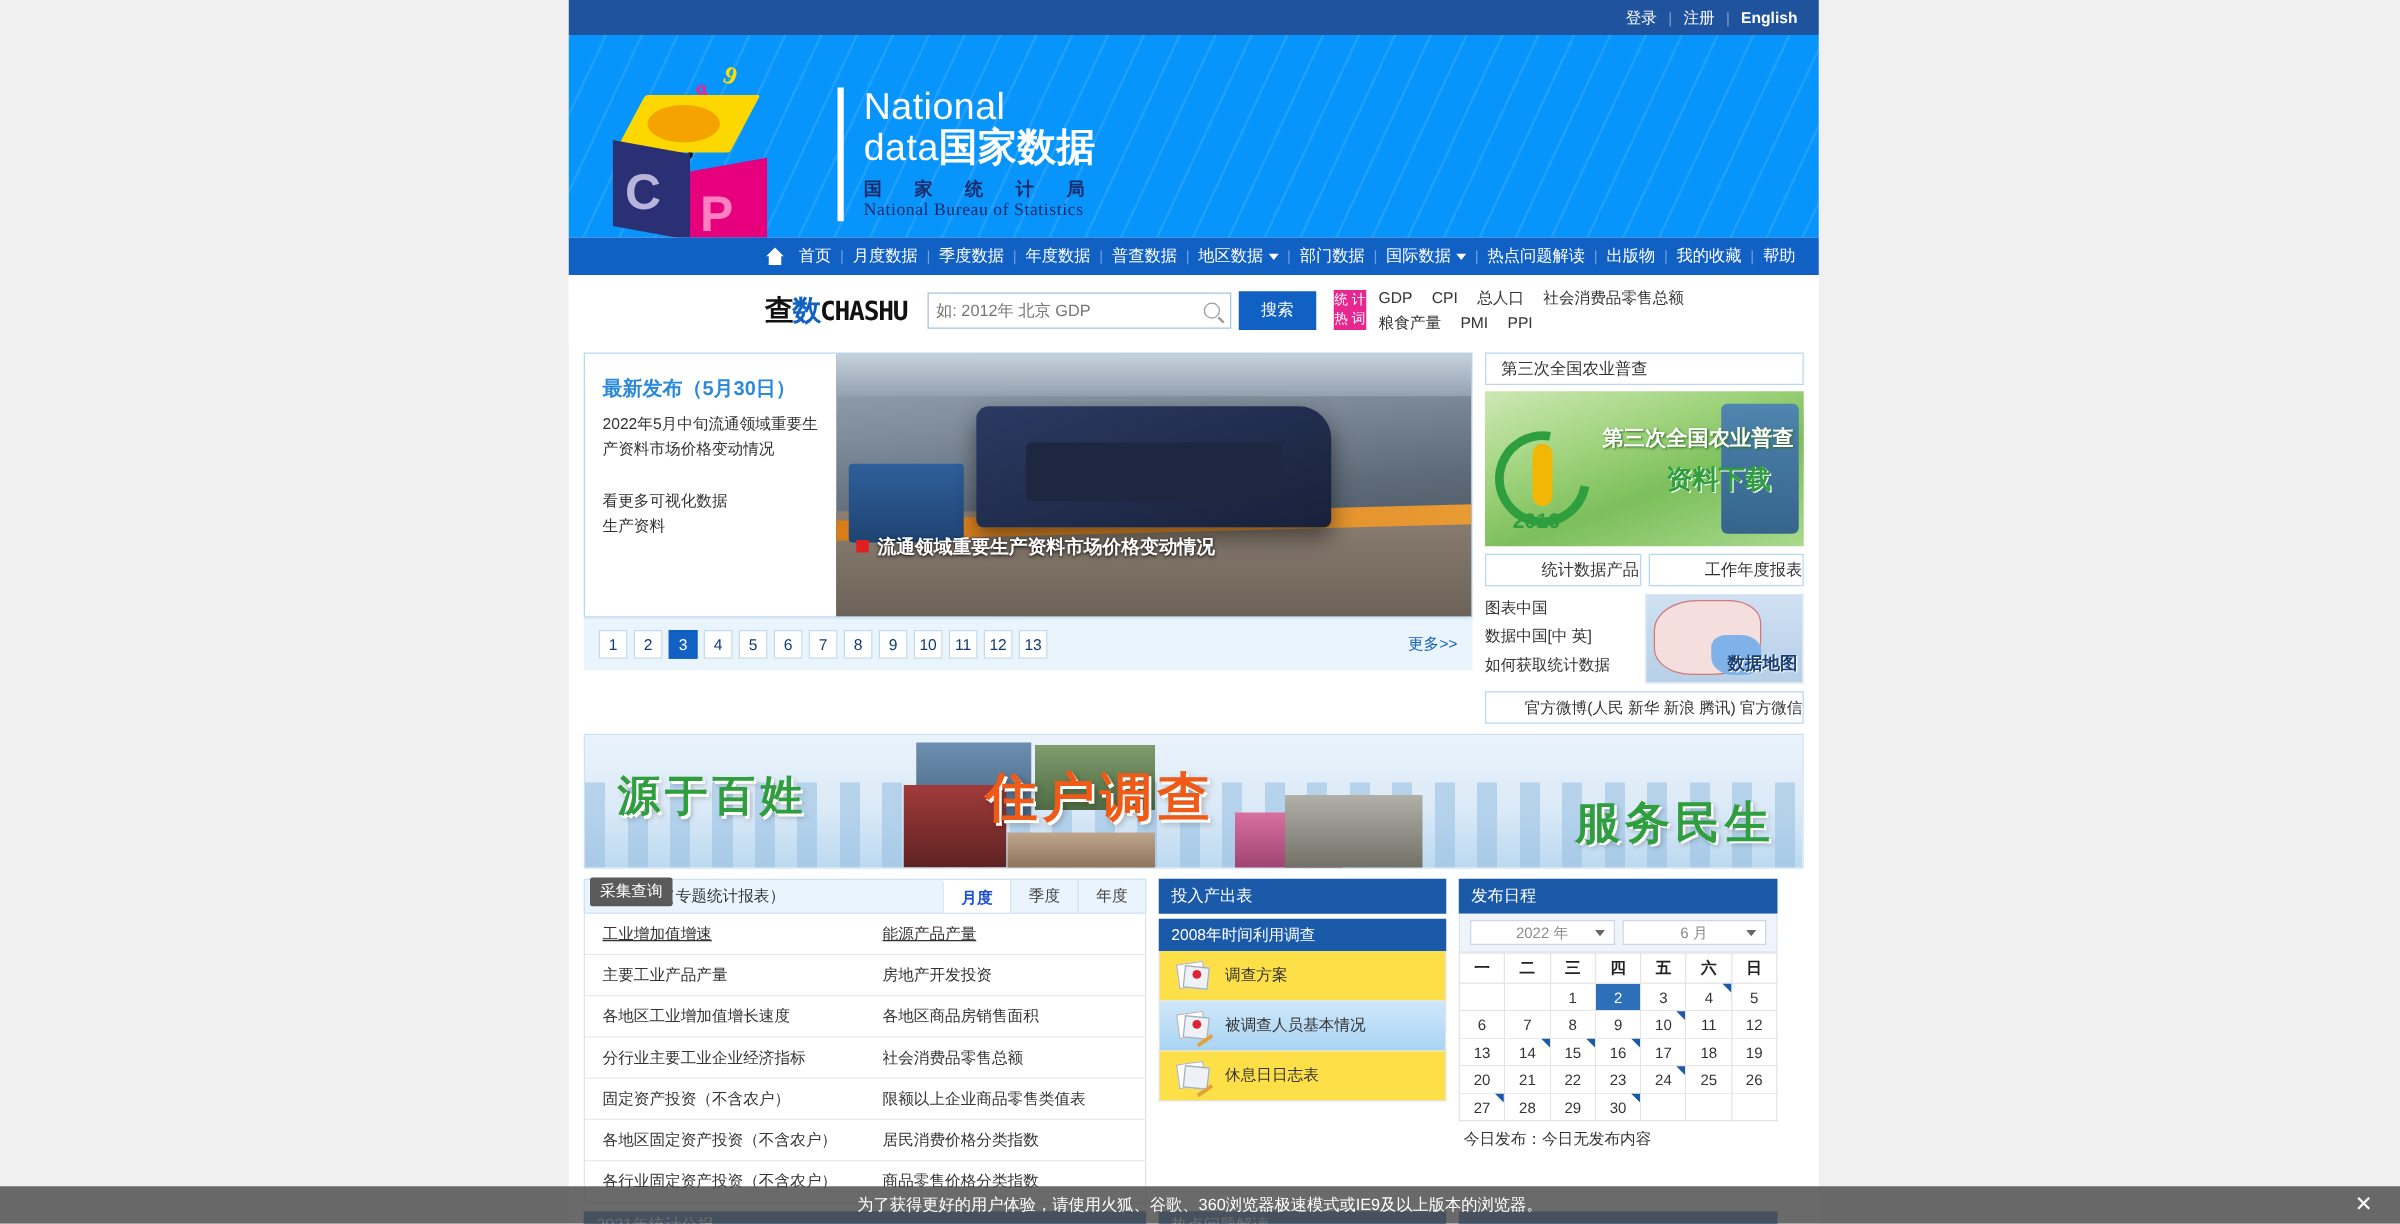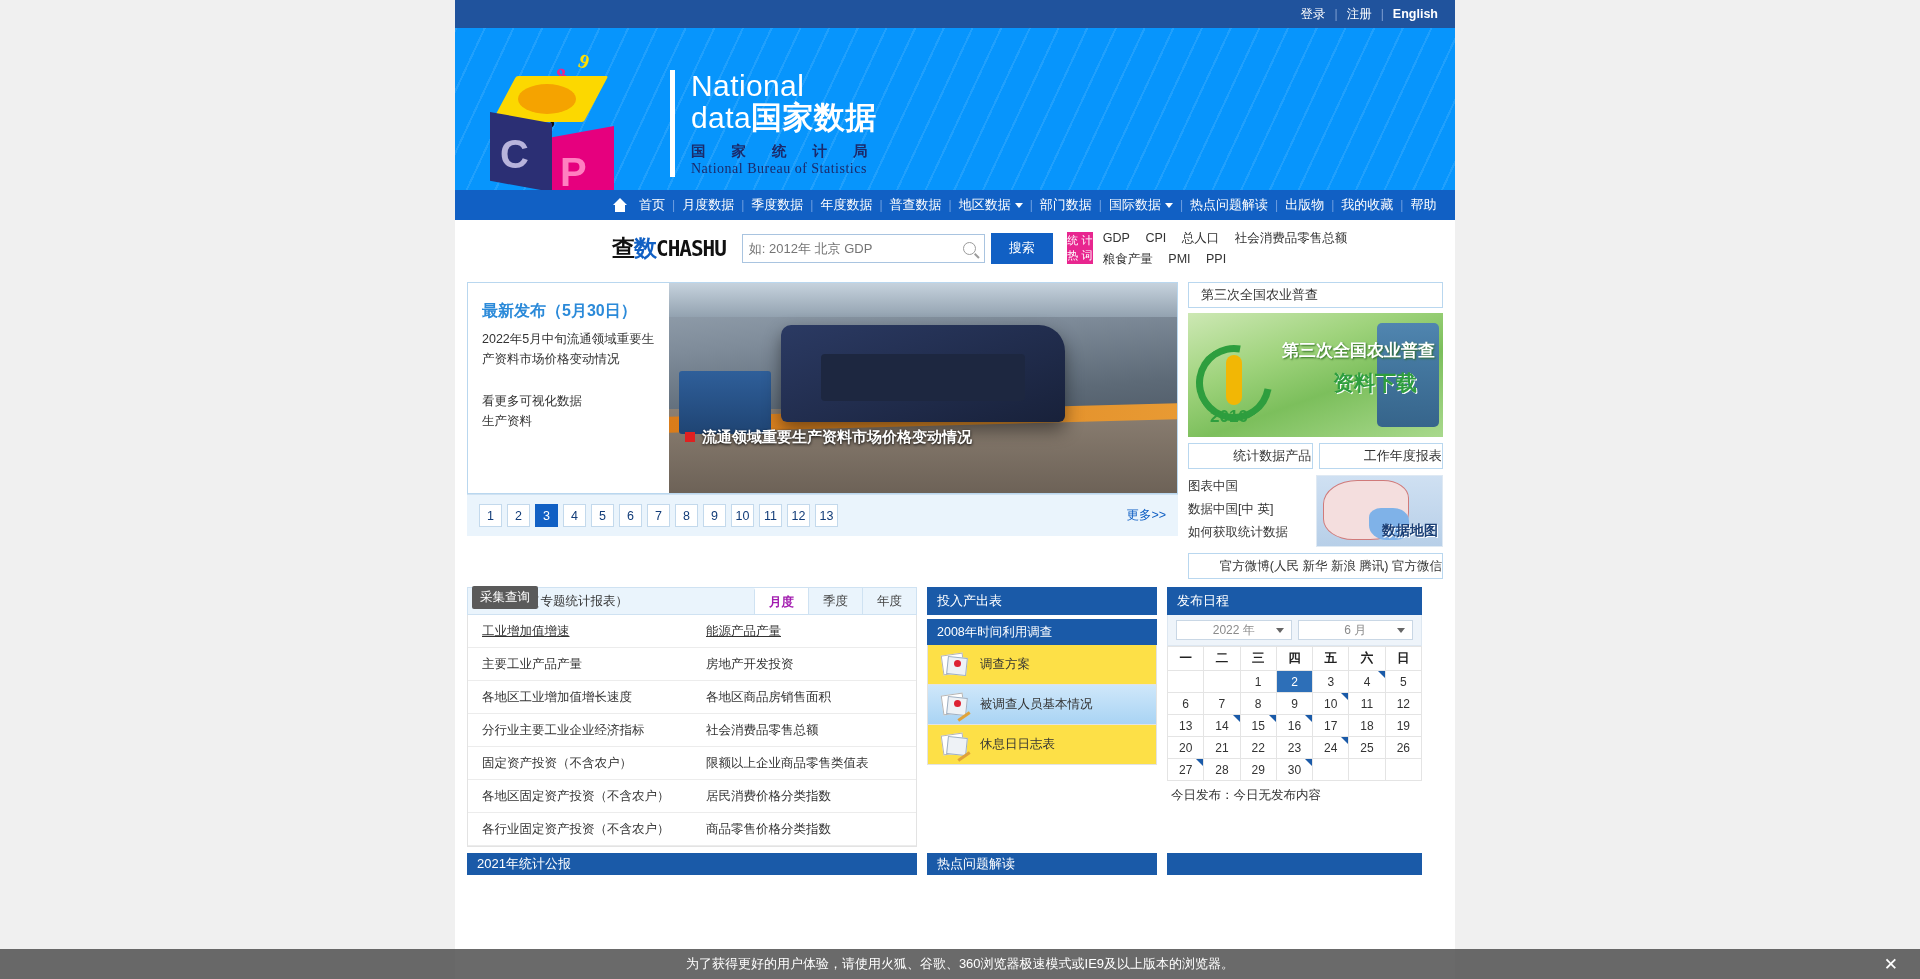--- a/index.html
+++ b/index.html
@@ -188,21 +188,21 @@
   .bp-right { width:255px; }
 
   .tabhdr { height:28px; background:#eaf4fc; border:1px solid #cfe2f2; display:flex;
      align-items:center; position:relative; }
   .tabhdr .ttl { font-size:12.5px; color:#333; padding-left:10px; }
   .tabhdr .badge { position:absolute; left:4px; top:-2px; background:#5a5a5a; color:#fff;
      font-size:12.5px; padding:3px 8px; border-radius:2px; }
   .tabhdr .tabs { margin-left:auto; display:flex; height:100%; }
   .tabhdr .tb { width:54px; display:flex; align-items:center; justify-content:center;
      font-size:12.5px; color:#444; border-left:1px solid #cfe2f2; cursor:pointer;}
-  .tabhdr .tb.active { background:#fff; color:#a21caf; font-weight:bold; border-top:2px solid #fff;}
+  .tabhdr .tb.active { background:#fff; color:#1d4ed8; font-weight:bold; border-top:2px solid #fff;}
   .linklists { display:flex; border:1px solid #e3e3e3; border-top:0; }
   .llcol { width:50%; padding:0 0 0 0; }
   .llcol a { display:block; font-size:12.5px; color:#333; text-decoration:none;
      line-height:21px; padding:6px 0 5px 14px; border-bottom:1px solid #ececec;}
   .llcol a:first-child { text-decoration:underline; }
 
   .panel-hd { height:28px; background:#1a5aa8; color:#fff; font-size:13px;
      display:flex; align-items:center; padding-left:10px; }
   .panel-hd2 { height:26px; background:#1a5aa8; color:#fff; font-size:12.5px;
      display:flex; align-items:center; padding-left:10px; margin-top:4px; }
@@ -414,20 +414,32 @@
           <div class="map-blue"></div>
           <div class="map-label">数据地图</div>
         </div>
       </div>
       <div class="weibo-box">
         <a href="#">官方微博(人民 新华 新浪 腾讯) 官方微信</a>
       </div>
     </div>
   </div>
 
+  <div class="wbanner">
+    <div class="wb-city"></div>
+    <div class="wb-ph wb-p1"></div>
+    <div class="wb-ph wb-p2"></div>
+    <div class="wb-ph wb-p3"></div>
+    <div class="wb-ph wb-p4"></div>
+    <div class="wb-ph wb-p5"></div>
+    <div class="wb-ph wb-p6"></div>
+    <div class="wb-t1">源于百姓</div>
+    <div class="wb-t2">住户调查</div>
+    <div class="wb-t3">服务民生</div>
+  </div>
 
   <div class="bottom">
     <div class="bp-left">
       <div class="tabhdr">
         <span class="ttl">数据查询（专题统计报表）</span>
         <span class="badge">采集查询</span>
         <div class="tabs">
           <div class="tb active">月度</div>
           <div class="tb">季度</div>
           <div class="tb">年度</div>

